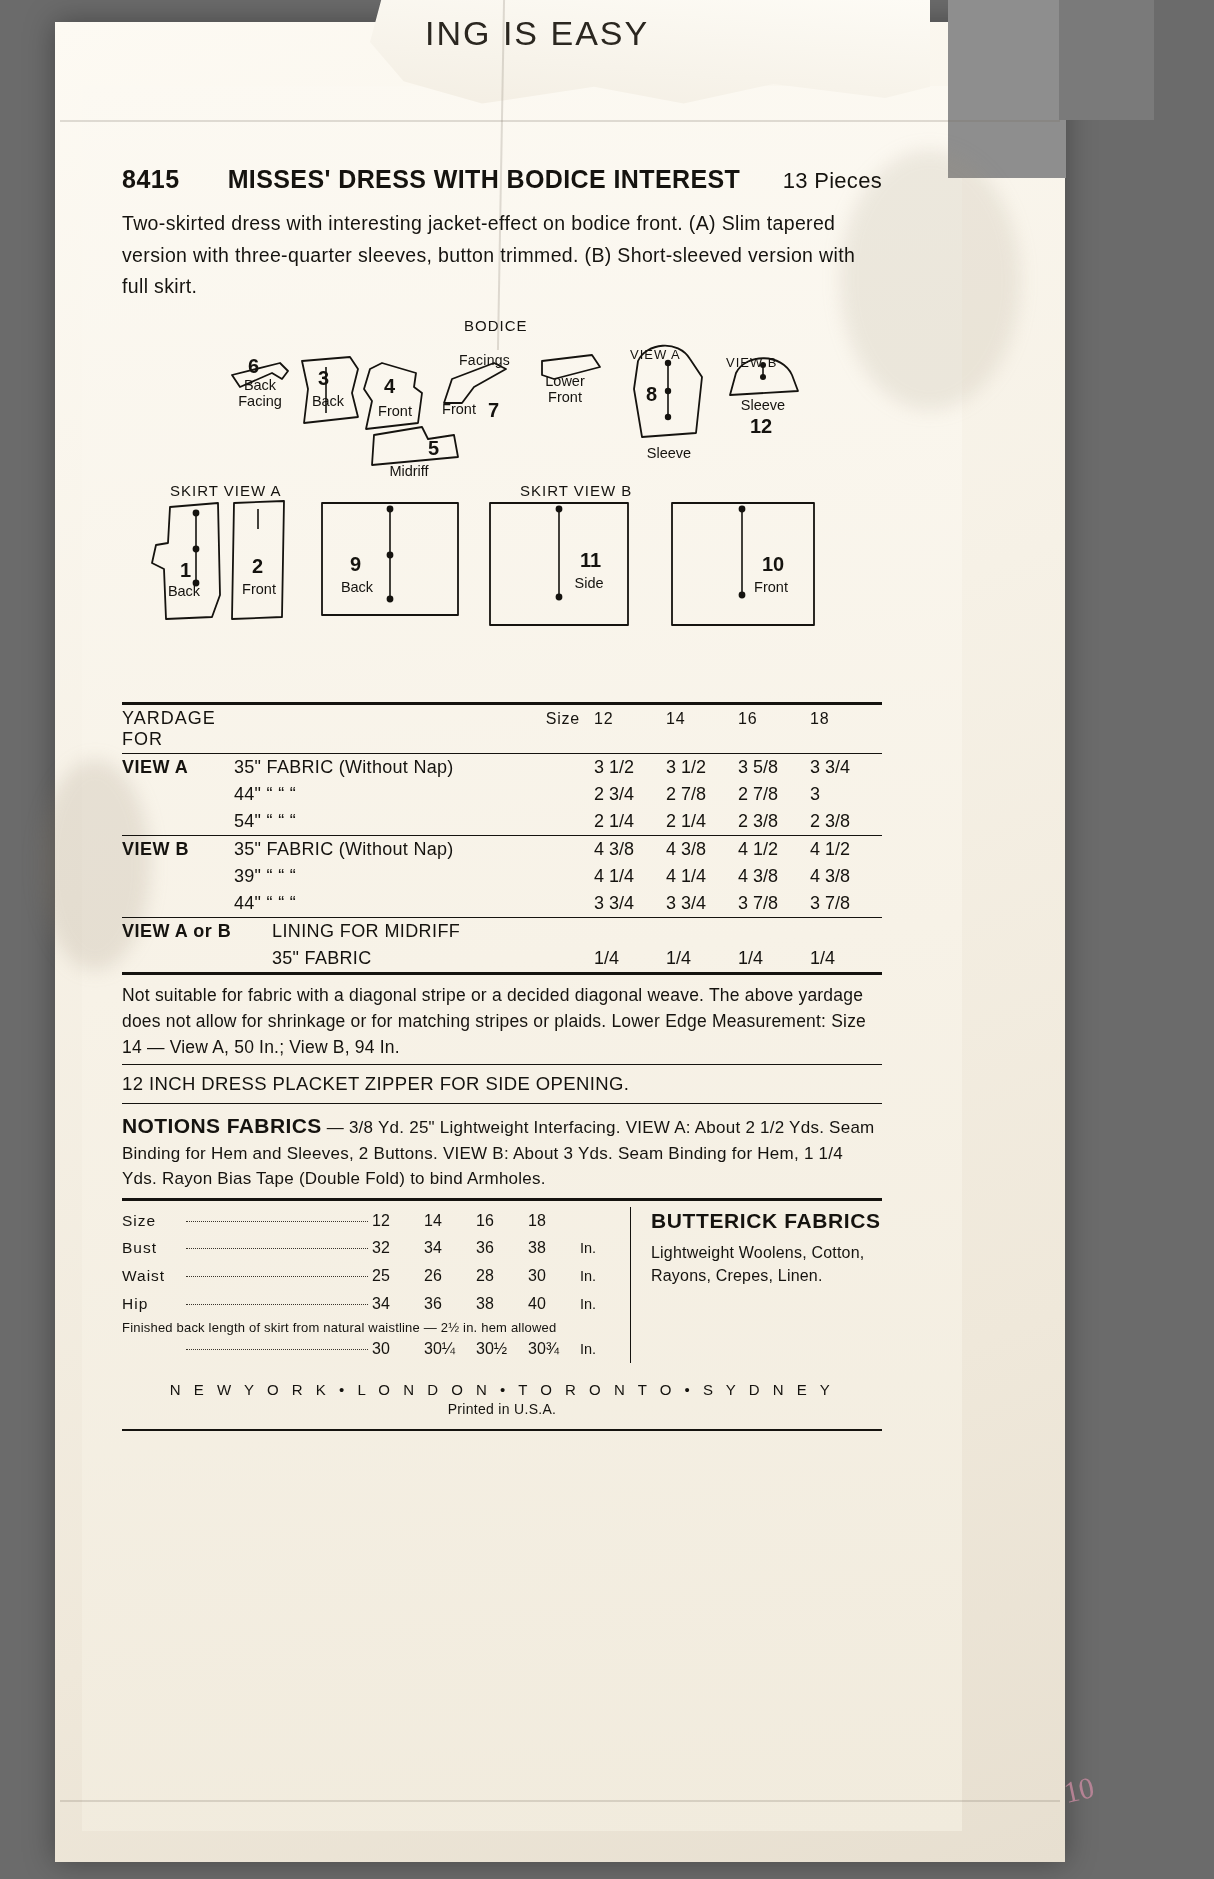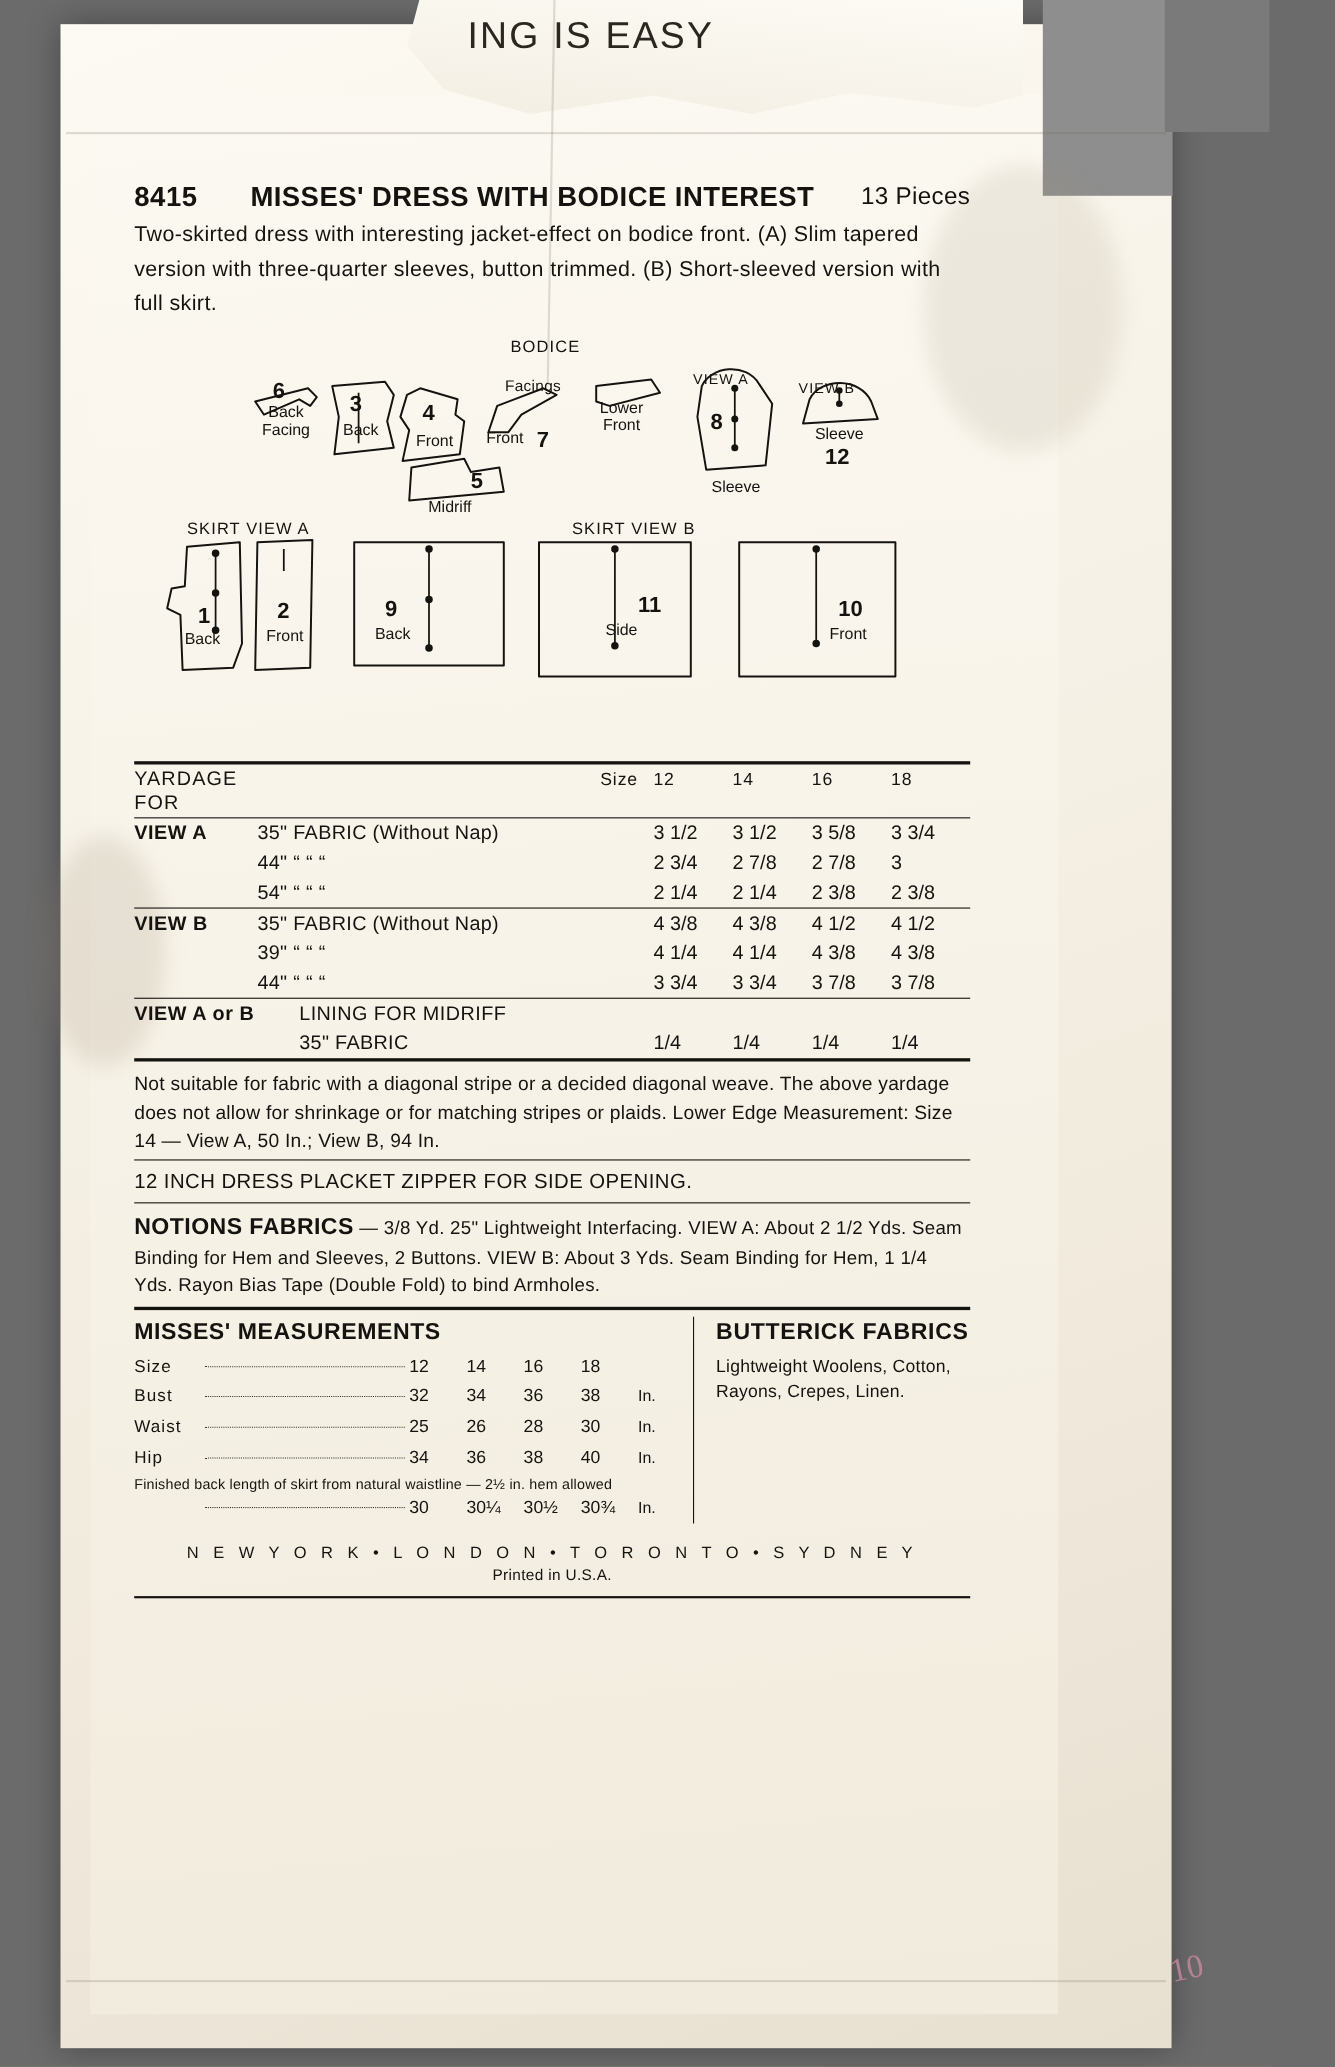--- a/index.html
+++ b/index.html
@@ -29,21 +29,21 @@
     box-shadow:0 4px 10px rgba(0,0,0,.22);
   }
   .greytab{position:absolute;right:148px;top:0;width:118px;height:178px;background:#8e8e8e;}
   .greytab2{position:absolute;right:60px;top:0;width:95px;height:120px;background:#7a7a7a;}
   .crease{position:absolute;background:rgba(120,110,95,.22);}
   .smudge{position:absolute;border-radius:50%;filter:blur(9px);}
 
   
   .content{position:absolute;left:122px;top:165px;width:760px;color:#15130f;}
 
-  .hdr{display:flex;align-items:flex-start;margin-bottom:4px;}
+  .hdr{display:flex;align-items:flex-end;margin-bottom:14px;}
   .hdr .num{font-size:25px;font-weight:bold;letter-spacing:.5px;}
   .hdr .ttl{font-size:25px;font-weight:bold;margin-left:48px;letter-spacing:.4px;}
   .hdr .pcs{font-size:22px;font-weight:normal;margin-left:auto;letter-spacing:.3px;}
 
   .desc{font-size:19.5px;line-height:1.62;letter-spacing:.35px;margin-bottom:6px;}
 
   
   .diagram{position:relative;height:385px;margin-top:14px;}
   .dg-lbl{position:absolute;font-size:15px;letter-spacing:1px;}
   .dg-small{position:absolute;font-size:14.5px;line-height:1.12;text-align:center;}
@@ -205,21 +205,21 @@
       <span class="dg-small" style="left:244px;top:86px;width:58px;">Front</span>
       <span class="dg-small" style="left:308px;top:84px;width:58px;">Front</span>
       <span class="dg-small" style="left:412px;top:56px;width:62px;white-space:pre-line;">Lower
 Front</span>
       <span class="dg-small" style="left:252px;top:146px;width:70px;">Midriff</span>
       <span class="dg-small" style="left:512px;top:128px;width:70px;">Sleeve</span>
       <span class="dg-small" style="left:606px;top:80px;width:70px;">Sleeve</span>
       <span class="dg-small" style="left:36px;top:266px;width:52px;">Back</span>
       <span class="dg-small" style="left:110px;top:264px;width:54px;">Front</span>
       <span class="dg-small" style="left:208px;top:262px;width:54px;">Back</span>
-      <span class="dg-small" style="left:416px;top:258px;width:54px;">Side</span>
+      <span class="dg-small" style="left:440px;top:258px;width:54px;">Side</span>
       <span class="dg-small" style="left:620px;top:262px;width:58px;">Front</span>
     </div>
 
     <div class="rule-thick"></div>
     <table class="yard">
       <tbody>
         <tr>
           <td class="view" style="font-weight:normal;letter-spacing:1px;">YARDAGE FOR</td>
           <td class="fab"></td>
           <td class="szhdr" style="text-align:right;padding-right:14px;">Size</td>
@@ -329,21 +329,20 @@
     <div class="rule-thin"></div>
 
     <div class="notions">
       <b>NOTIONS FABRICS</b>
       <span>— 3/8 Yd. 25" Lightweight Interfacing. VIEW A: About 2 1/2 Yds. Seam Binding for Hem and Sleeves, 2 Buttons. VIEW B: About 3 Yds. Seam Binding for Hem, 1 1/4 Yds. Rayon Bias Tape (Double Fold) to bind Armholes.</span>
     </div>
     <div class="rule-thick"></div>
 
     <div class="bottom">
       <div class="meas">
-        <h3>MISSES' MEASUREMENTS</h3>
 
         <div class="mrow">
           <span class="mlab">Size</span>
           <span class="dots"></span>
           <span class="mval">12</span>
           <span class="mval">14</span>
           <span class="mval">16</span>
           <span class="mval">18</span>
           <span class="min"></span>
         </div>

